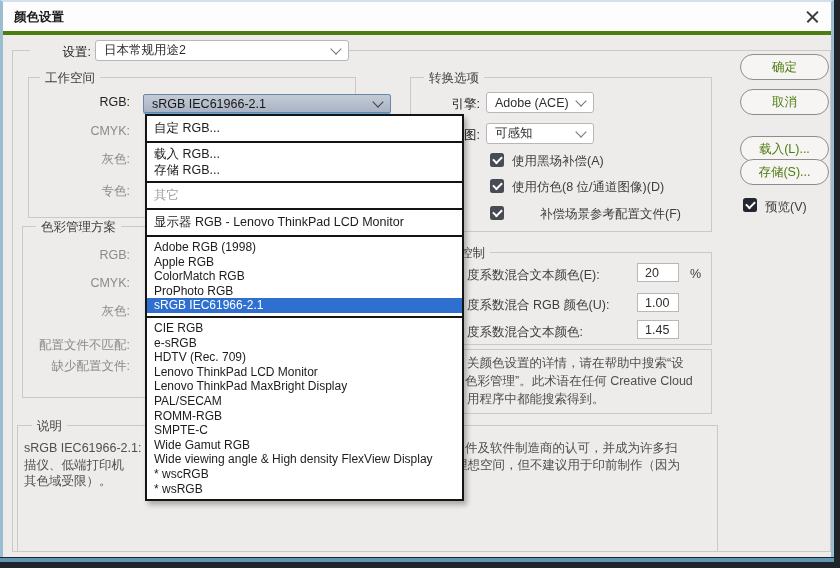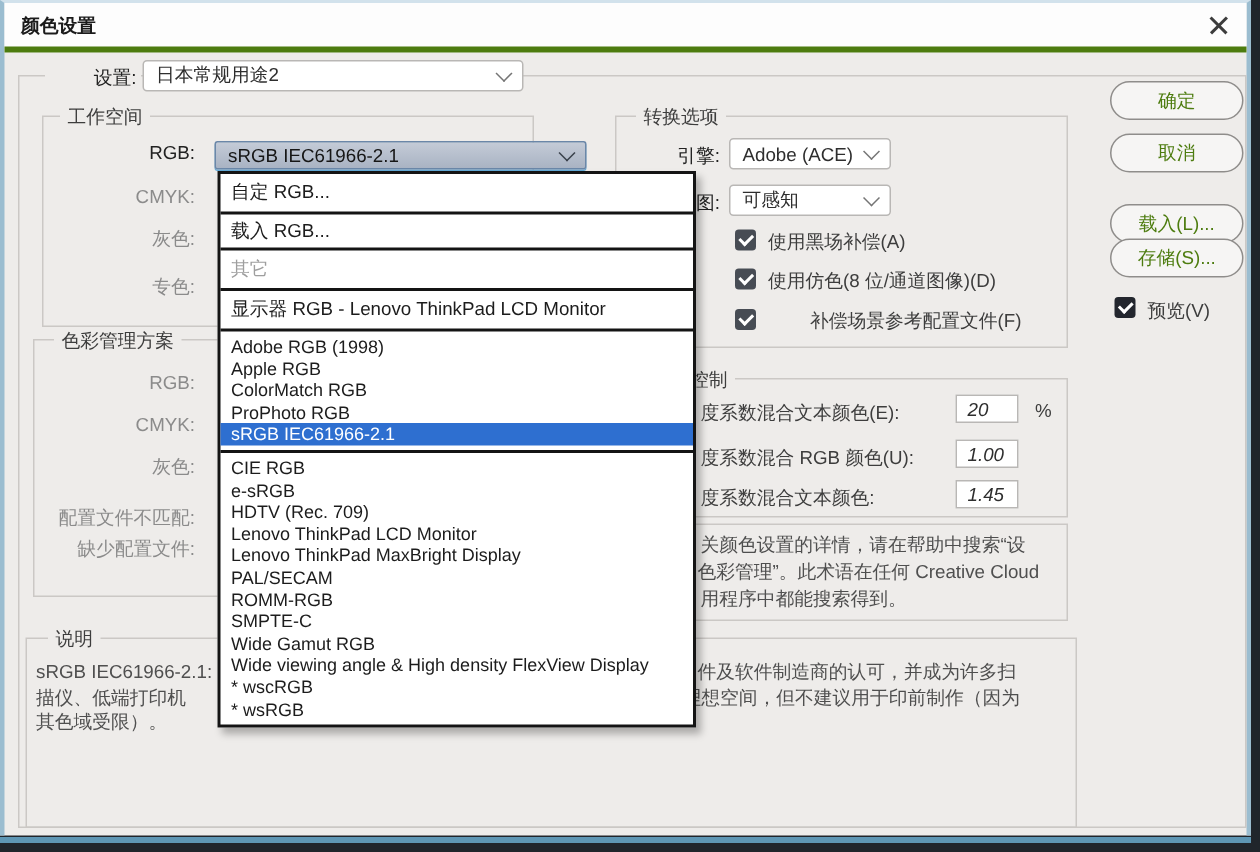--- a/index.html
+++ b/index.html
@@ -26,21 +26,21 @@
 
   .combo{position:absolute;background:#fff;border:1px solid #b9b7b5;border-radius:3px;
          display:flex;align-items:center;padding:0 8px;color:#2e2e2e;box-sizing:border-box;white-space:nowrap;}
   .chev{width:7px;height:7px;border-right:1.6px solid #757575;border-bottom:1.6px solid #757575;
         transform:rotate(45deg);margin-left:auto;margin-top:-4px;flex:0 0 auto;}
   .rgbcombo{background:linear-gradient(#c4cbd7,#a9b3c3);border:1px solid #6b87a8;border-radius:2px;
             box-shadow:0 1px 0 0 #63a9d6;color:#161616;}
   .rgbcombo .chev{border-color:#39404a;}
 
   .vbox{position:absolute;background:#fff;border:1px solid #b9b7b5;box-sizing:border-box;
-        display:flex;align-items:center;padding-left:7px;color:#2e2e2e;font-style:italic;}
+        display:flex;align-items:center;padding-left:7px;color:#2e2e2e;}
 
   .cb{position:absolute;width:14px;height:14px;background:#474c54;border-radius:2.5px;}
   .cb::after{content:"";position:absolute;left:3px;top:3px;width:7px;height:4px;
              border-left:2px solid #fff;border-bottom:2px solid #fff;transform:rotate(-45deg);}
   .cb.darkcb{background:#23262e;}
 
   .btn{position:absolute;left:737px;width:89px;height:26px;border:1px solid #8f8d8b;border-radius:13px;
        background:#f6f5f4;display:flex;align-items:center;justify-content:center;color:#4d7c0f;box-sizing:border-box;}
 
   .dd{position:absolute;left:142px;top:112px;width:319px;background:#fff;border:2px solid #141414;
@@ -155,20 +155,21 @@
       </div>
     <span class="cb darkcb" style="left:740px;top:196px;"></span>
     <span class="plain" style="left:762px;top:197px;">预览(V)</span>
 
     <div class="dd">
       <div class="ddg">
         <div class="ddi">自定 RGB...</div>
       </div>
       <div class="ddg">
         <div class="ddi lh16">载入 RGB...</div>
+        <div class="ddi lh16">存储 RGB...</div>
       </div>
       <div class="ddg">
         <div class="ddi dis">其它</div>
       </div>
       <div class="ddg">
         <div class="ddi">显示器 RGB - Lenovo ThinkPad LCD Monitor</div>
       </div>
       <div class="ddg">
         <div class="ddi en">Adobe RGB (1998)</div>
         <div class="ddi en">Apple RGB</div>

